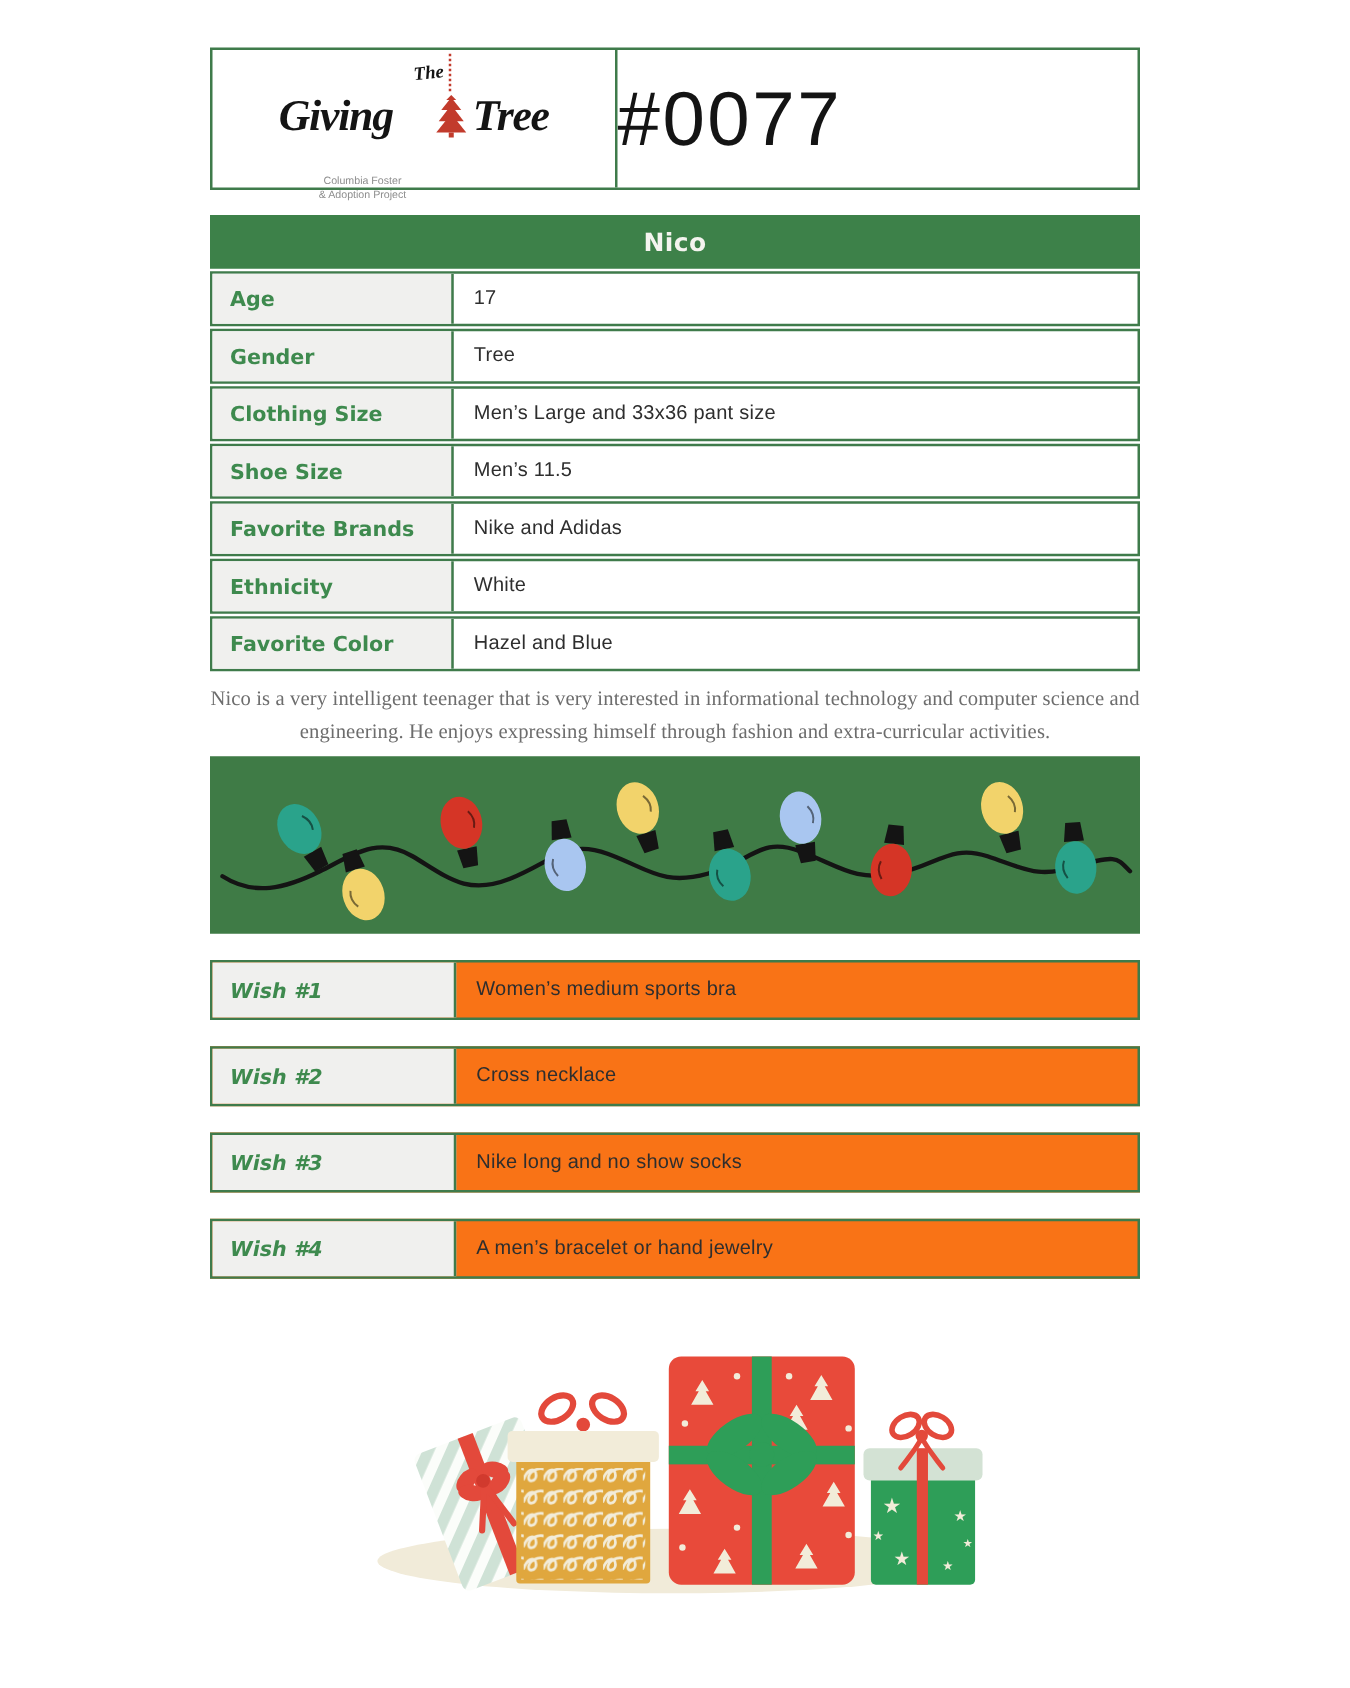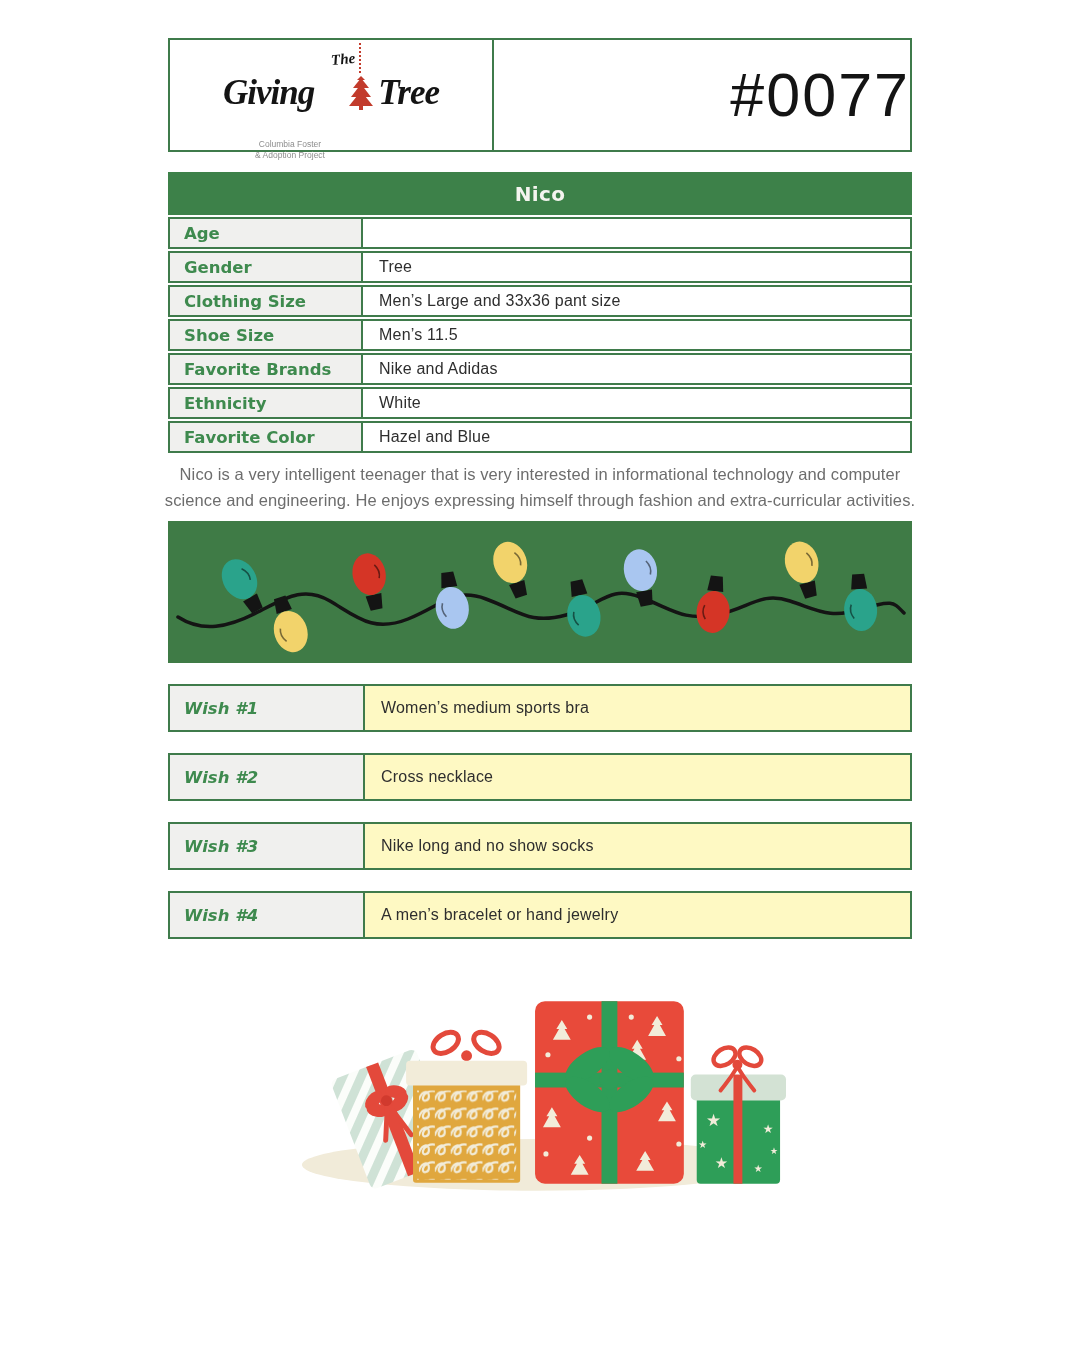--- a/index.html
+++ b/index.html
@@ -4,51 +4,51 @@
 <style>
   * { margin:0; padding:0; box-sizing:border-box; }
   html,body { background:#ffffff; }
   body { width:1080px; height:1350px; font-family:"Liberation Sans", sans-serif; }
   .page { position:relative; width:1080px; height:1350px; overflow:hidden; background:#ffffff; }
   .content { width:744px; margin:0 auto 0 168px; }
 
   
   .header-box { margin-top:38px; height:114px; border:2px solid #3f7b4b; display:flex; background:#fff; }
   .header-left { width:324px; border-right:2px solid #3f7b4b; display:flex; align-items:center; justify-content:center; }
-  .header-right { flex:1; display:flex; align-items:center; justify-content:flex-end; }
+  .header-right { flex:1; display:flex; align-items:center; justify-content:flex-start; }
   .case-number { font-size:61px; font-weight:400; letter-spacing:2px; color:#141414; }
 
   
   .logo { position:relative; width:208px; height:96px; }
   .logo-script { position:absolute; top:26px; left:0; width:100%; display:flex; align-items:baseline; justify-content:center; font-family:"Liberation Serif", serif; font-style:italic; font-weight:bold; color:#141414;gap:32px; }
   .logo-word { font-size:35px; letter-spacing:-1px; }
   .logo-the { position:absolute; top:4px; left:104px; font-family:"Liberation Serif", serif; font-style:italic; font-weight:bold; font-size:15px; color:#141414; transform:rotate(-6deg); }
   .ornament { position:relative; width:30px; height:40px; align-self:flex-end; }
   .dotline { position:absolute; left:13px; top:-30px; height:30px; border-left:2px dotted #c23b2c; }
   .ornament svg { position:absolute; left:2px; top:2px; }
   .logo-sub { position:absolute; left:8px; top:92px; width:110px; text-align:center; font-size:8.5px; line-height:1.3; color:#8d8d8d; }
 
   
   .profile-table { margin-top:20px; }
   .profile-header { height:43px; background:#3d8149; color:#f4f4ef; display:flex; align-items:center; justify-content:center;
                     font-family:"DejaVu Sans", sans-serif; font-weight:bold; font-size:20px; letter-spacing:.3px; }
-  .t-row { display:flex; height:32px; border:2px solid #3f7b4b; margin-top:2px; background:#fff; }
+  .t-row { display:flex; height:44px; border:2px solid #3f7b4b; margin-top:2px; background:#fff; }
   .t-label { width:193px; background:#f0f0ee; border-right:2px solid #3f7b4b; display:flex; align-items:center; padding-left:14px;
              color:#3e8a4e; font-family:"DejaVu Sans", sans-serif; font-weight:bold; font-size:16.5px; }
   .t-value { flex:1; display:flex; align-items:center; padding-left:16px; color:#2e2e2e; font-size:16px; letter-spacing:.2px; }
 
   
   .description { margin:9px auto 0; width:760px; text-align:center; color:#6d6d6d; font-size:16.5px; line-height:25.5px;
-                 font-family:Liberation Sans, sans-serif; letter-spacing:.1px; margin-left:-8px; }
+                 font-family:Liberation Serif, serif; letter-spacing:.1px; margin-left:-8px; }
 
   
   .lights-banner { margin-top:8px; width:744px; height:142px; background:#3f7b46; }
 
   
-  .wish-row { display:flex; height:48px; border:2px solid #3f7b4b; background:#fef9c3; margin-top:21px; }
+  .wish-row { display:flex; height:48px; border:2px solid #3f7b4b; background:#f97316; margin-top:21px; }
   .wish-row:first-of-type { margin-top:17px; }
   .wish-label { width:195px; background:#f0f0ee; border-right:2px solid #3f7b4b; display:flex; align-items:center; padding-left:14px;
                 color:#3e8a4e; font-family:"DejaVu Sans", sans-serif; font-weight:bold; font-style:italic; font-size:16.5px; }
 
   
   .gifts-wrap { margin-top:40px; text-align:center; }
 </style>
 </head>
 <body>
 
@@ -82,20 +82,21 @@
       <div class="header-right">
         <div class="case-number">#0077</div>
       </div>
     </div>
 
     <div class="profile-table">
       <div class="profile-header">Nico</div>
 
       <div class="t-row">
         <div class="t-label">Age</div>
+        <div class="t-value">17</div>
       </div>
       <div class="t-row">
         <div class="t-label">Gender</div>
         <div class="t-value">Tree</div>
       </div>
       <div class="t-row">
         <div class="t-label">Clothing Size</div>
         <div class="t-value">Men’s Large and 33x36 pant size</div>
       </div>
       <div class="t-row">

